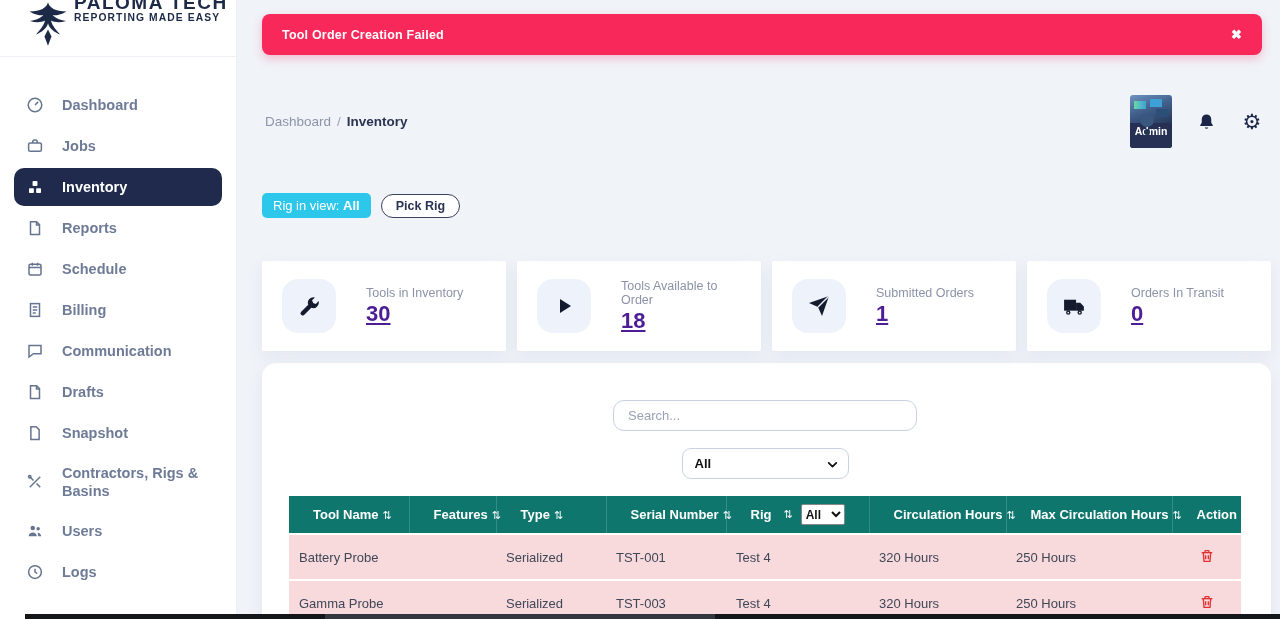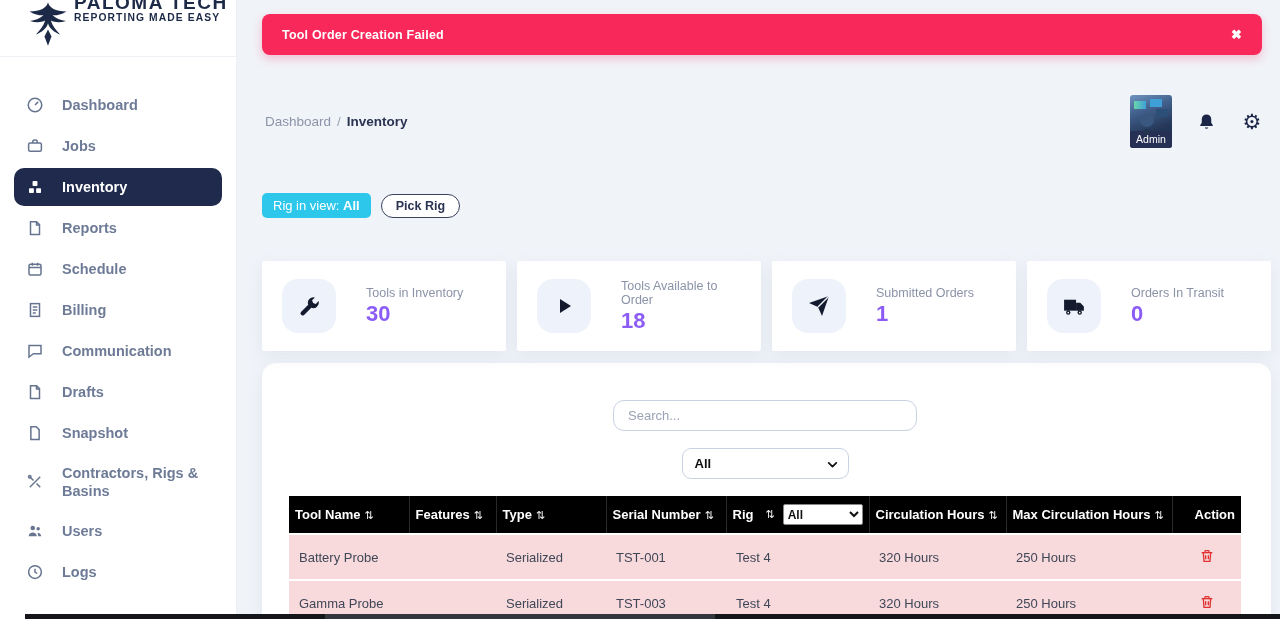--- a/index.html
+++ b/index.html
@@ -29,46 +29,46 @@
 
   .topbar { margin:40px 14px 0 28px; display:flex; align-items:center; justify-content:space-between; height:53px; }
   .breadcrumb { font-size:13.5px; color:#8b94a8; font-weight:500; }
   .breadcrumb .bc-sep { margin:0 6px; color:#9aa3b5; }
   .breadcrumb .bc-current { color:#2a3352; font-weight:700; }
   .top-right { display:flex; align-items:center; gap:22px; padding-right:2px; }
   .avatar { width:42px; height:53px; border-radius:3px; overflow:hidden; position:relative; cursor:pointer;
             background:linear-gradient(160deg,#6f93c0 0%,#41608c 30%,#273a5c 62%,#17253f 100%); }
   .avatar::before { content:""; position:absolute; left:4px; top:6px; width:12px; height:8px; background:linear-gradient(90deg,#69d6a8,#3fa0d8); box-shadow:16px -2px 0 #3fa0d8, 22px 8px 0 #2c4f78; }
   .avatar::after { content:""; position:absolute; left:10px; top:18px; width:14px; height:14px; border-radius:50%; background:#3a587f; box-shadow:0 12px 0 -4px #22364f; }
-  .avatar-label { position:absolute; left:0; right:0; bottom:0; background:#263055; color:#ffffff; font-size:10.5px; font-weight:400; text-align:center; padding:2px 0 3px; }
+  .avatar-label { position:absolute; left:0; right:0; bottom:0; background:#263055; color:#ffffff; font-size:10.5px; font-weight:700; text-align:center; padding:2px 0 11px; }
   .icon-btn { width:24px; height:24px; display:flex; align-items:center; justify-content:center; cursor:pointer; color:#1b2547; }
   .gear-glyph { font-size:21px; color:#1b2547; line-height:1; }
 
   .badges-row { margin:45px 0 0 25px; display:flex; align-items:center; gap:10px; }
   .rig-badge { background:#2cc7ea; color:#ffffff; border-radius:5px; padding:5px 11px; font-size:13px; font-weight:500; }
   .rig-badge b { font-weight:800; }
   .pick-rig { background:#ffffff; border:1.6px solid #39425e; border-radius:15px; padding:4px 14px; font-size:12.5px; font-weight:600; color:#2a3352; cursor:pointer; font-family:inherit; }
 
   .stats-row { margin:43px 9px 0 25px; display:flex; gap:11px; }
   .stat-card { flex:1; background:#ffffff; border-radius:2px; height:90px; display:flex; align-items:center; padding:0 20px; gap:30px; box-shadow:0 6px 16px rgba(150,162,190,.14); }
   .stat-chip { width:54px; height:54px; border-radius:16px; background:#eef2fa; display:flex; align-items:center; justify-content:center; color:#141b2e; flex:0 0 auto; }
   .stat-label { font-size:12.5px; color:#8a93a8; font-weight:500; margin-bottom:2px; }
-  .stat-value { font-size:22px; color:#8b5cf6; font-weight:800; line-height:1.1; }
+  .stat-value { font-size:22px; color:#4c1d95; font-weight:800; line-height:1.1;text-decoration:underline; }
 
   .mwd-card { margin:12px 9px 0 25px; background:#ffffff; border-radius:14px 14px 0 0; padding:22px 30px 0 27px; height:260px; box-shadow:0 6px 16px rgba(150,162,190,.14); }
   .mwd-title { display:inline-block; background:#e9edf8; border-radius:6px; padding:7px 14px; font-size:17px; font-weight:800; color:#2a3352; }
   .filter-row { margin-top:15px; display:flex; gap:17px; align-items:center;flex-direction:column; }
   .search-input { width:304px; height:31px; border:1px solid #c9d2e3; border-radius:11px; padding:0 14px; font-size:13px; color:#333; outline:none; font-family:inherit; background:#fff; }
   .search-input::placeholder { color:#9aa3b5; }
   .select-wrap { position:relative; width:167px; }
   .filter-select { appearance:none; -webkit-appearance:none; width:100%; height:31px; border:1px solid #c9d2e3; border-radius:9px; padding:0 28px 0 12px; font-size:13px; font-weight:600; color:#111; background:#fff; outline:none; cursor:pointer; font-family:inherit; }
   .select-chevron { position:absolute; right:10px; top:9px; pointer-events:none; color:#111; }
 
   .inv-table { margin-top:17px; border-collapse:collapse; table-layout:fixed; width:952px; }
-  .inv-table th { background:#000000; color:#ffffff; font-size:13px; font-weight:700; text-align:left; padding:8px 6px; height:31px; border-right:1px solid rgba(255,255,255,.16); white-space:nowrap; cursor:pointer; }
+  .inv-table th { background:#0f766e; color:#ffffff; font-size:13px; font-weight:700; text-align:left; padding:8px 24px; height:31px; border-right:1px solid rgba(255,255,255,.16); white-space:nowrap; cursor:pointer; }
   .inv-table th:last-child { border-right:none;text-align:right; }
   .sort-glyph { font-size:11px; margin-left:4px; opacity:.95; font-weight:400; }
   .rig-th-inner { display:flex; align-items:center; gap:8px; }
   .rig-select { height:21px; width:116px; font-size:12px; font-weight:600; border:1px solid #888; border-radius:2px; background:#fff; color:#111; font-family:inherit; }
   .inv-table td { background:#f8d9dc; color:#3f4757; font-size:13px; padding:8px 10px; height:46px; border-top:2px solid #ffffff; }
   .trash-btn { background:none; border:none; cursor:pointer; display:block; margin:0 auto; padding:2px; color:#e03131; }
   .td-action { text-align:center; }
 
   .taskbar-strip { position:absolute; left:25px; right:0; bottom:0; height:5px; background:#14161a; z-index:9; }
   .taskbar-strip .seg { position:absolute; left:300px; width:390px; top:0; height:5px; background:#33373d; }

